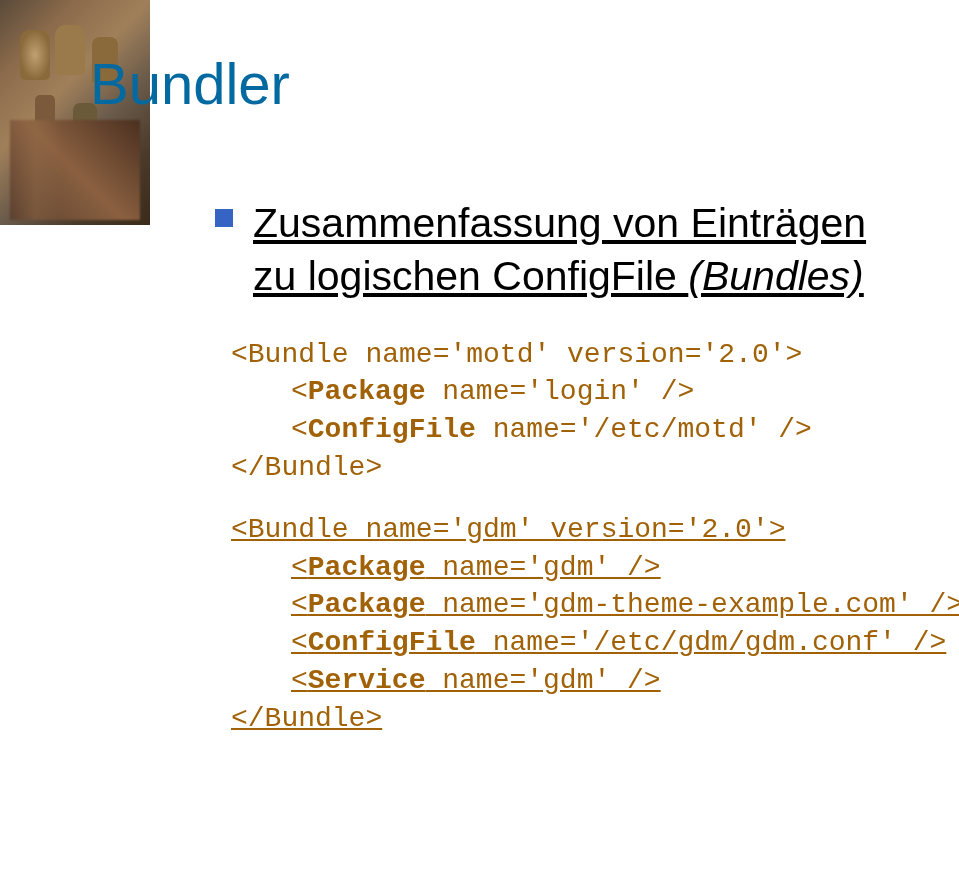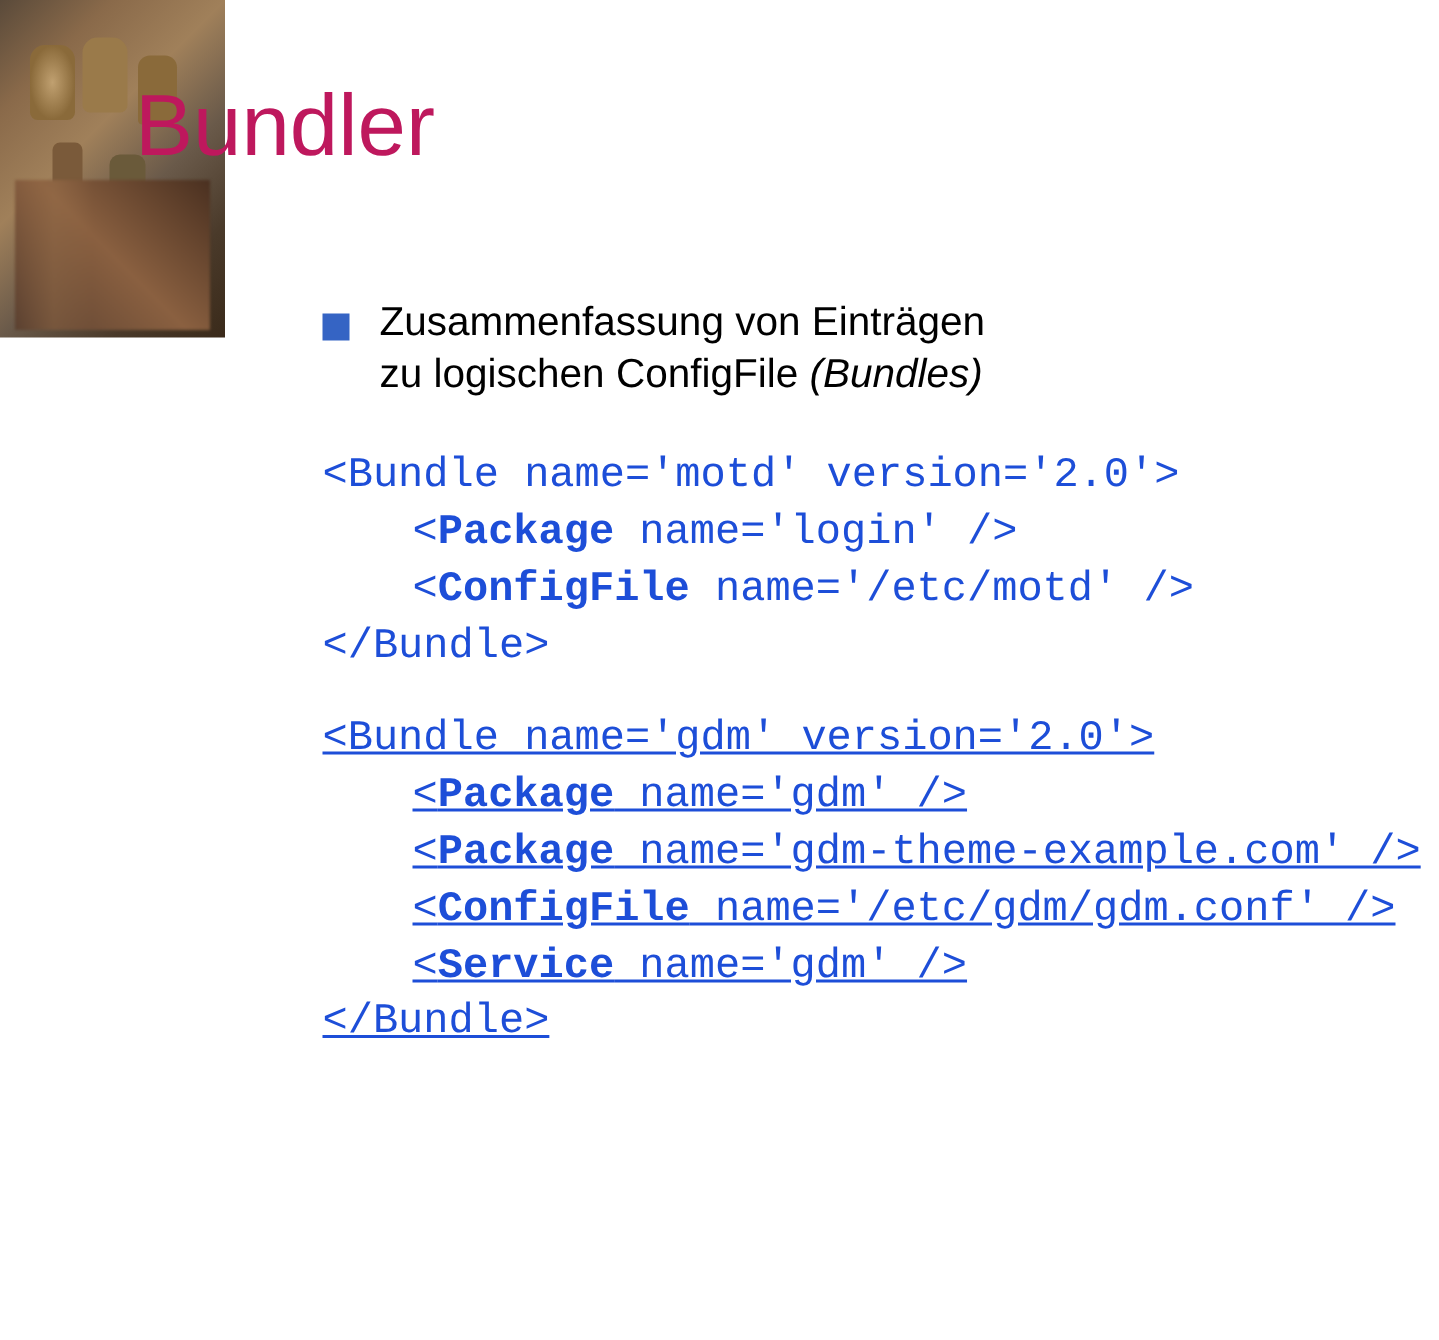--- a/index.html
+++ b/index.html
@@ -53,21 +53,21 @@
   }
   .content {
     position: absolute;
     left: 70px;
     top: 0;
     right: 0;
     padding-top: 50px;
   }
   .title {
     font-size: 58px;
-    color: #be185d;
+    color: #0369a1;
     font-weight: normal;
     margin-left: 20px;
     margin-bottom: 80px;
   }
   .body-text {
     margin-left: 145px;
   }
   .bullet-line {
     display: flex;
     align-items: flex-start;
@@ -75,35 +75,36 @@
   }
   .bullet {
     width: 18px;
     height: 18px;
     background: #3564c4;
     margin-right: 20px;
     margin-top: 12px;
     flex-shrink: 0;
   }
   .summary-text {
-    font-size: 27px;
+    font-size: 41px;
     color: #000000;
     line-height: 1.3;
+    text-decoration: underline;
   }
   .summary-text .italic {
     font-style: italic;
     margin-top: 32px;
   }
   .code-block {
     font-family: "Courier New", Courier, monospace;
     font-size: 28px;
-    color: #1d4ed8;
+    color: #a16207;
     line-height: 1.35;
     margin-top: 32px;
-    margin-left: 0;
+    margin-left: 16px;
     white-space: pre;
   }
   .code-block .bold {
     font-weight: bold;
   }
   .code-block .indent1 {
     padding-left: 60px;
   }
   .code-block-2 {
     margin-top: 24px;

